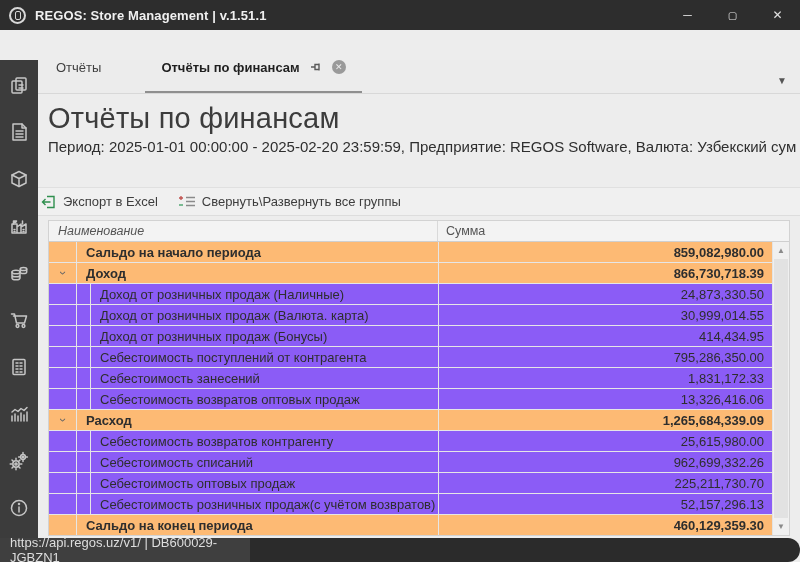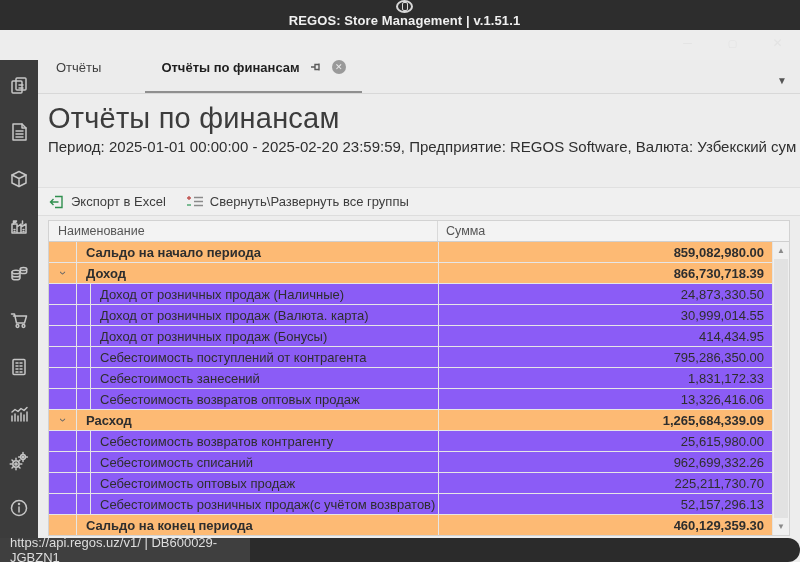--- a/index.html
+++ b/index.html
@@ -2,21 +2,21 @@
 <html><head>
 <meta charset="utf-8">
 <style>
   html,body{margin:0;padding:0;}
   body{
     width:800px;height:562px;overflow:hidden;position:relative;
     font-family:"Liberation Sans","DejaVu Sans",sans-serif;
     background:#ededed;-webkit-font-smoothing:antialiased;
   }
   
-  .titlebar{height:30px;background:#2d2d2d;display:flex;align-items:center;color:#f0f0f0;flex-direction:column;}
+  .titlebar{height:30px;background:#2d2d2d;display:flex;align-items:center;color:#f0f0f0;}
   .logo{width:17px;height:17px;border:2px solid #d8d8d8;border-radius:50%;margin-left:9px;
         display:flex;align-items:center;justify-content:center;box-sizing:border-box;}
   .logo-inner{width:6px;height:9px;border:1.4px solid #d8d8d8;border-radius:2px;box-sizing:border-box;}
   .title-text{margin-left:9px;font-size:13px;font-weight:700;letter-spacing:.1px;}
   .win-controls{margin-left:auto;display:flex;height:30px;}
   .win-btn{width:45px;height:30px;display:flex;align-items:center;justify-content:center;
            color:#e3e3e3;font-size:12px;cursor:default;}
   .maxi{font-size:10px;}
   
   .menubar{height:30px;background:#2d2d2d;display:flex;align-items:center;color:#fff;margin-top:42px;}
@@ -41,29 +41,29 @@
   .tab.active{margin-left:28px;font-weight:700;color:#1f1f1f;border-bottom:2px solid #8f8f8f;gap:9px;}
   .pin-icon svg{stroke:#5a5a5a;fill:none;stroke-width:1.4;}
   .tab-close{width:14px;height:14px;border-radius:50%;background:#9a9a9a;color:#ececec;
              display:flex;align-items:center;justify-content:center;font-size:9px;line-height:1;}
   .tab-drop{position:absolute;right:13px;bottom:7px;color:#555;font-size:10px;}
   .page-title{font-size:29px;color:#3c3c3c;font-weight:400;margin:8px 0 3px 10px;letter-spacing:.2px;}
   .page-subtitle{font-size:15px;color:#2f2f2f;margin-left:10px;white-space:nowrap;overflow:hidden;}
   
   .toolbar{position:absolute;left:0;right:0;top:127px;height:29px;background:#f0f0f0;
            border-top:1px solid #e0e0e0;border-bottom:1px solid #ddd;
-           display:flex;align-items:center;padding-left:11px;gap:20px;box-sizing:border-box;}
+           display:flex;align-items:center;padding-left:3px;gap:20px;box-sizing:border-box;}
   .tool-btn{display:flex;align-items:center;gap:6px;font-size:13px;color:#3d3d3d;cursor:default;}
   
   .table-area{position:absolute;left:10px;right:10px;top:160px;bottom:2px;background:#fff;
               border:1px solid #d2d2d2;box-sizing:border-box;overflow:hidden;}
   .thead{display:flex;height:21px;background:#f3f3f3;border-bottom:1px solid #cfcfcf;
          font-size:12.5px;color:#555;align-items:center;box-sizing:border-box;}
   .th-name{width:389px;padding-left:9px;border-right:1px solid #d9d9d9;align-self:stretch;
-           display:flex;align-items:center;box-sizing:border-box;}
+           display:flex;align-items:center;box-sizing:border-box;font-style:italic;}
   .th-sum{flex:1;padding-left:8px;}
   .tbody{margin-right:17px;}
   .trow{display:flex;height:21px;border-bottom:1px solid #e6e6e6;font-size:13px;color:#2e2e2e;
         background:#8b5cf6;box-sizing:border-box;}
   .trow.group{background:#fdba74;font-weight:700;}
   .cell-arrow{width:28px;border-right:1px solid #e6e6e6;display:flex;align-items:center;
               justify-content:center;box-sizing:border-box;flex:none;}
   .chev{display:inline-block;transform:rotate(90deg);color:#666;font-size:12px;font-weight:400;}
   .cell-name{flex:1;display:flex;align-items:center;overflow:hidden;white-space:nowrap;}
   .cell-name .txt{padding-left:9px;}

